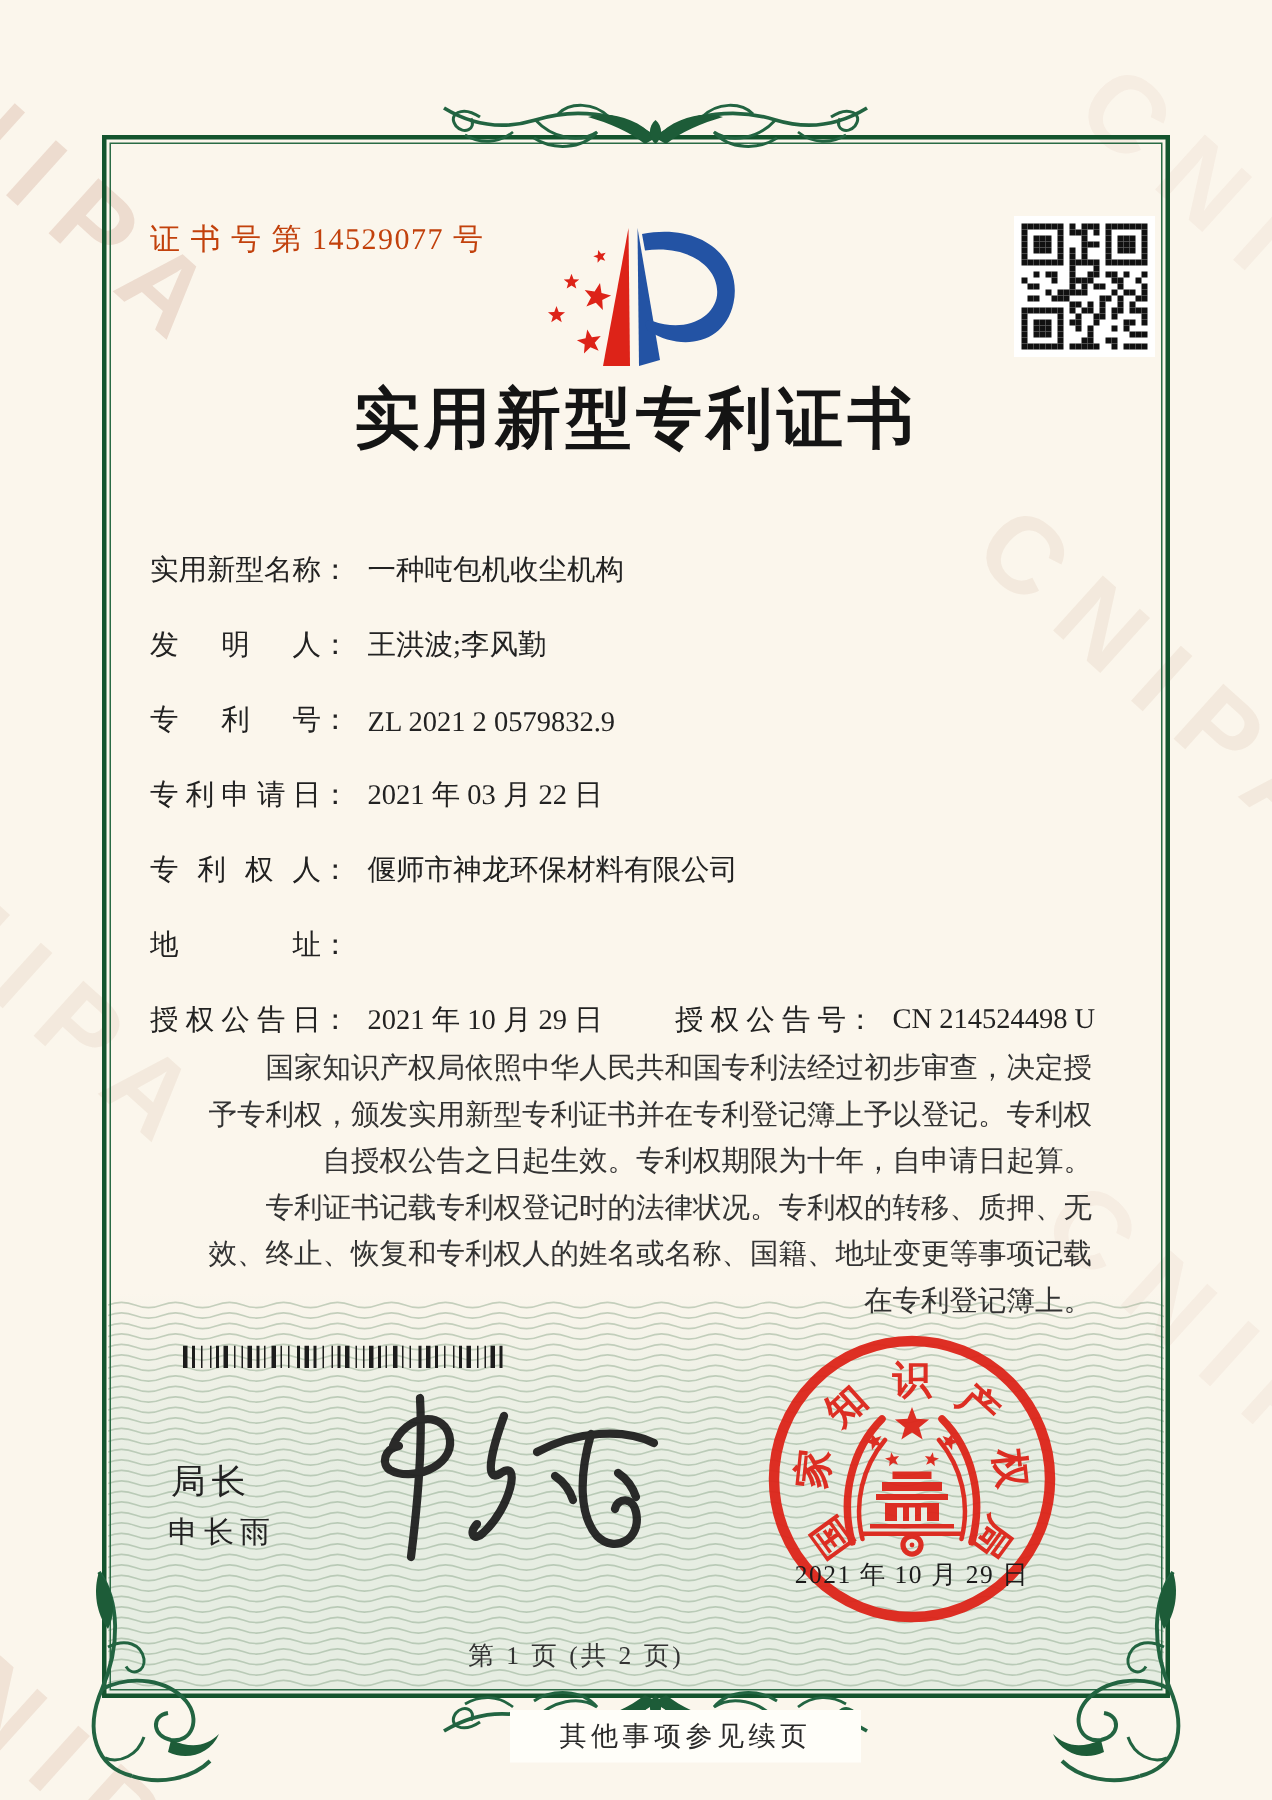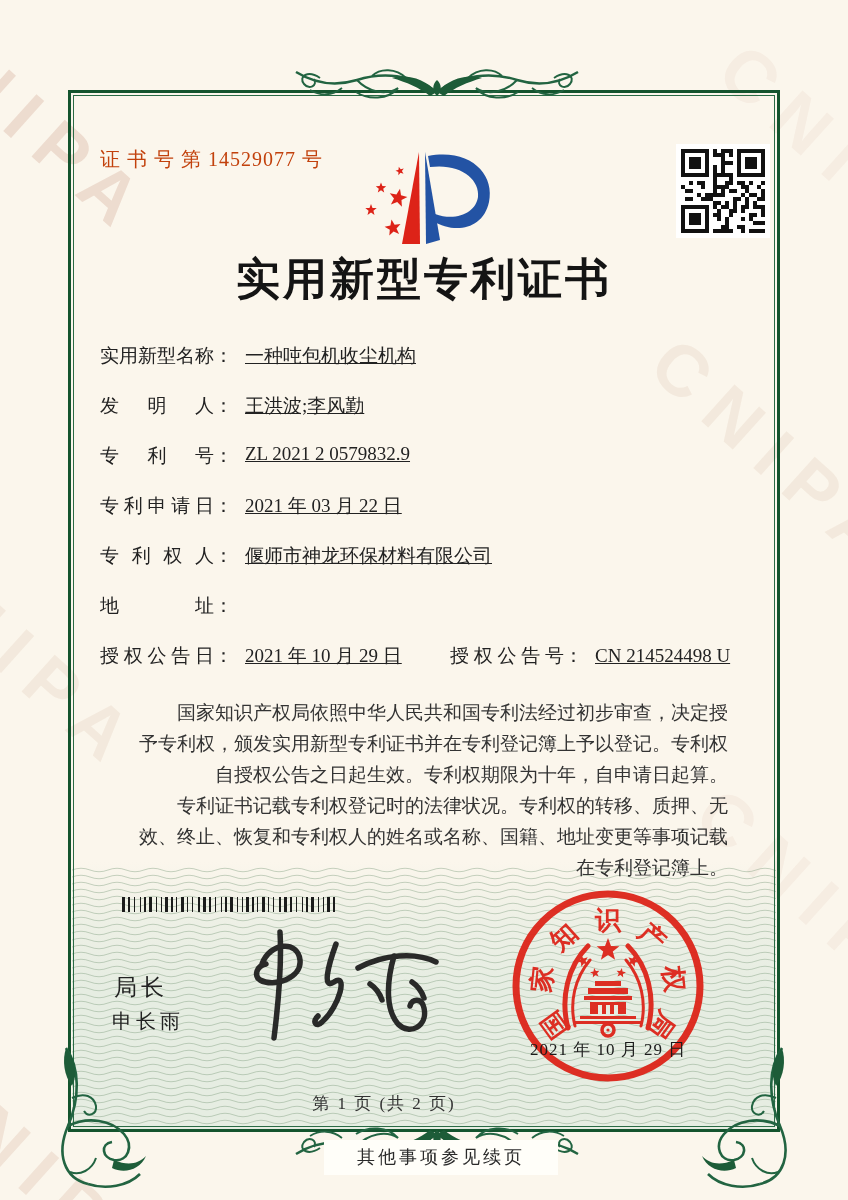--- a/index.html
+++ b/index.html
@@ -18,37 +18,37 @@
   .frame-inner{position:absolute;inset:2px;border:1px solid #2a6b45;}
   
   .wave-zone{position:absolute;left:72px;top:862px;width:704px;height:267px;
     background:linear-gradient(180deg,rgba(231,238,227,0) 0%,rgba(230,237,226,.65) 22%,#e6ede2 48%,#e6ede2 100%);}
   .cert-no{position:absolute;left:100px;top:146px;font-size:20px;letter-spacing:1px;color:#c2410c;}
   .logo{position:absolute;left:348px;top:140px;}
   .qr{position:absolute;left:676px;top:144px;background:#fff;}
   .title{position:absolute;left:68px;top:250px;width:712px;text-align:center;
          font-size:44px;font-weight:700;letter-spacing:3px;color:#141414;}
   .fields{position:absolute;left:100px;top:343px;width:648px;font-size:19px;color:#222;}
-  .frow{height:50px;display:flex;align-items:flex-start;position:relative;}
+  .frow{height:50px;display:flex;align-items:flex-end;position:relative;}
   .flabel{display:inline-block;width:114px;text-align:justify;text-align-last:justify;}
-  .fval{margin-left:12px;white-space:nowrap;text-decoration:underline;}
+  .fval{margin-left:12px;white-space:nowrap;}
   .auth-col{position:absolute;left:350px;display:flex;align-items:center;}
   .paras{position:absolute;left:122px;top:697px;width:606px;font-size:19px;
          line-height:31px;color:#333;}
   .paras p{margin:0;text-indent:2em;text-align:right;}
   .barcode{position:absolute;left:122px;top:897px;}
   .director-label{position:absolute;left:114px;top:972px;font-size:23px;letter-spacing:4px;}
   .director-name{position:absolute;left:112px;top:1008px;font-size:20px;letter-spacing:4px;}
   .signature{position:absolute;left:240px;top:926px;}
   .seal{position:absolute;left:508px;top:886px;opacity:.94;}
   .seal-date{position:absolute;left:513px;top:1038px;width:190px;text-align:center;
              font-size:17px;letter-spacing:1px;color:#1b1b1b;}
   .page-footer{position:absolute;left:68px;top:1092px;width:632px;text-align:center;
                font-size:17px;color:#333;letter-spacing:2px;}
-  .cont-note{position:absolute;left:324px;top:1140px;width:234px;height:35px;background:#fffef9;
+  .cont-note{position:absolute;left:340px;top:1140px;width:234px;height:35px;background:#fffef9;
              text-align:center;line-height:35px;font-size:18px;letter-spacing:3px;color:#2a2a2a;}
   .ornament{position:absolute;pointer-events:none;}
 </style>
 </head>
 <body>
 
 <div class="page">
 
   <div class="wm" style="left:-60px;top:-15px;">CNIPA</div>
   <div class="wm xlight" style="left:758px;top:28px;">CNIPA</div>

